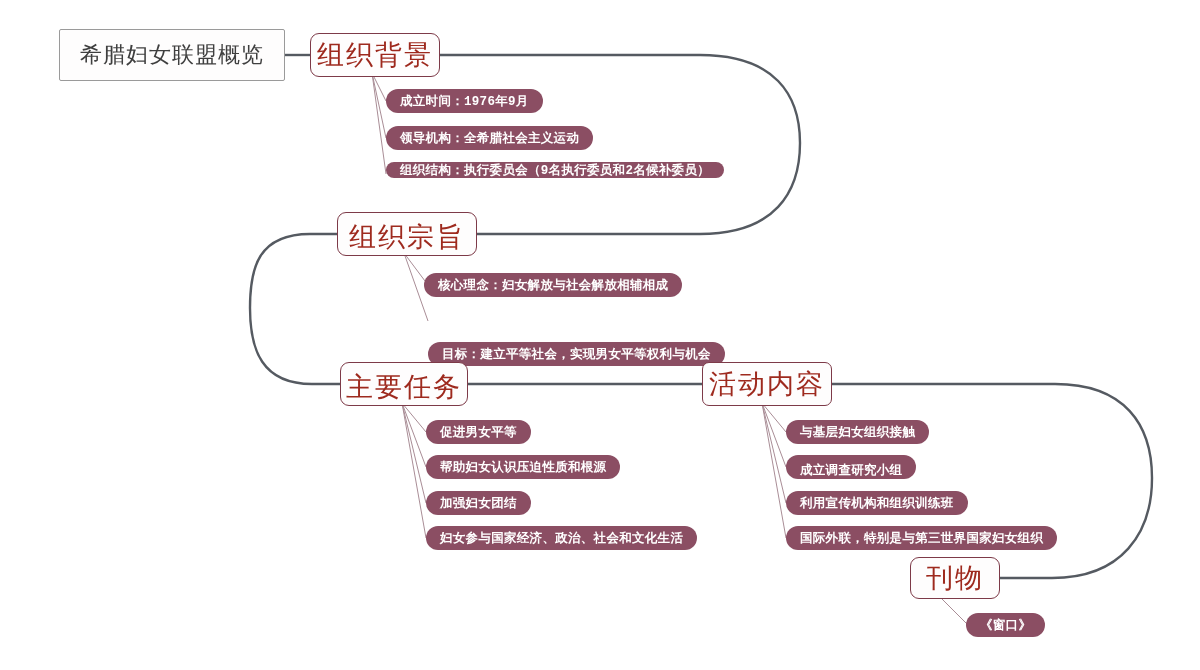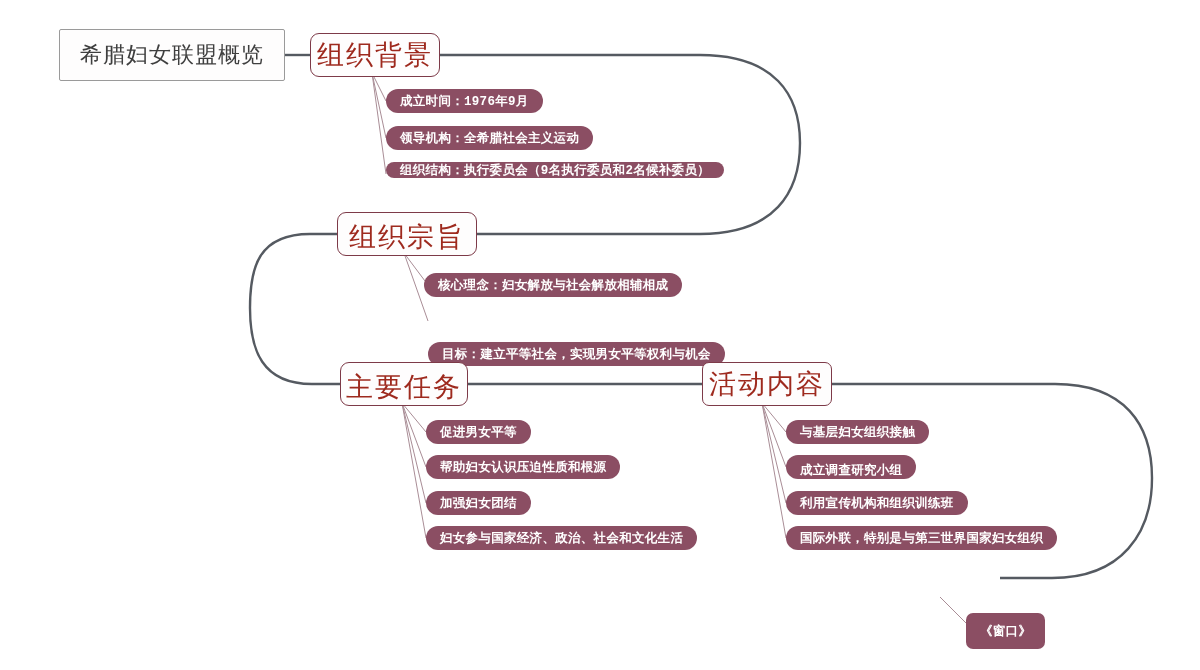--- a/index.html
+++ b/index.html
@@ -170,17 +170,20 @@
   <div class="leaf-pill" style="left:786px; top:455px; height:24px;align-items:flex-end;">
     <span>成立调查研究小组</span>
   </div>
   <div class="leaf-pill" style="left:786px; top:491px; height:24px;">
     <span>利用宣传机构和组织训练班</span>
   </div>
   <div class="leaf-pill" style="left:786px; top:526px; height:24px;">
     <span>国际外联，特别是与第三世界国家妇女组织</span>
   </div>
 
-  <div class="leaf-pill" style="left:966px; top:613px; height:36px;border-radius:7px;">
+  <div class="node branch-node" style="left:910px; top:557px; width:90px; height:42px;">
+    <span>刊物</span>
+  </div>
+  <div class="leaf-pill" style="left:966px; top:613px; height:24px;">
     <span>《窗口》</span>
   </div>
 
 </div>
 
 </body></html>

